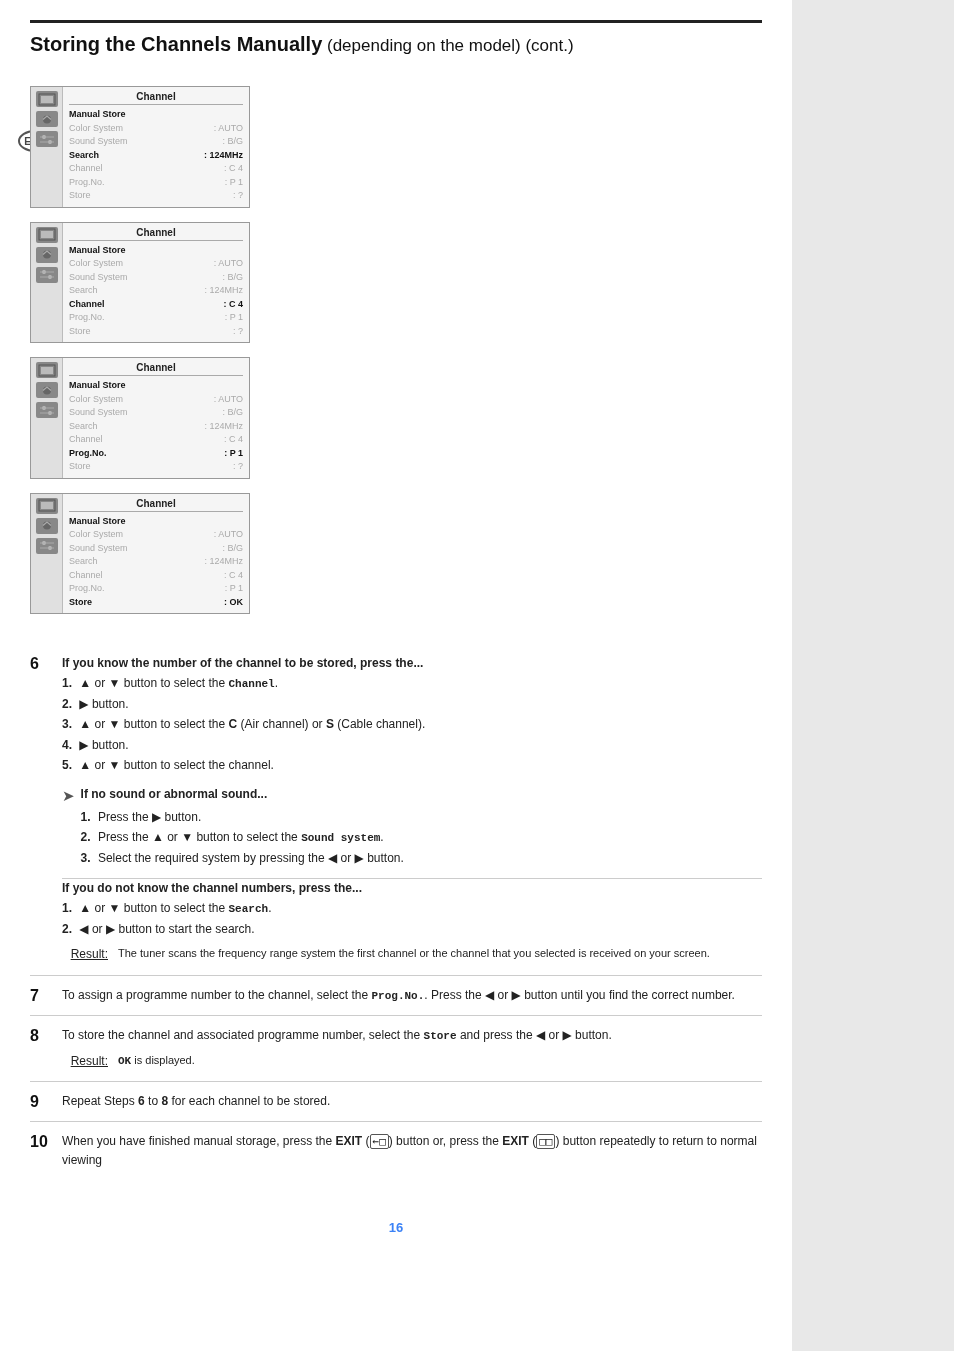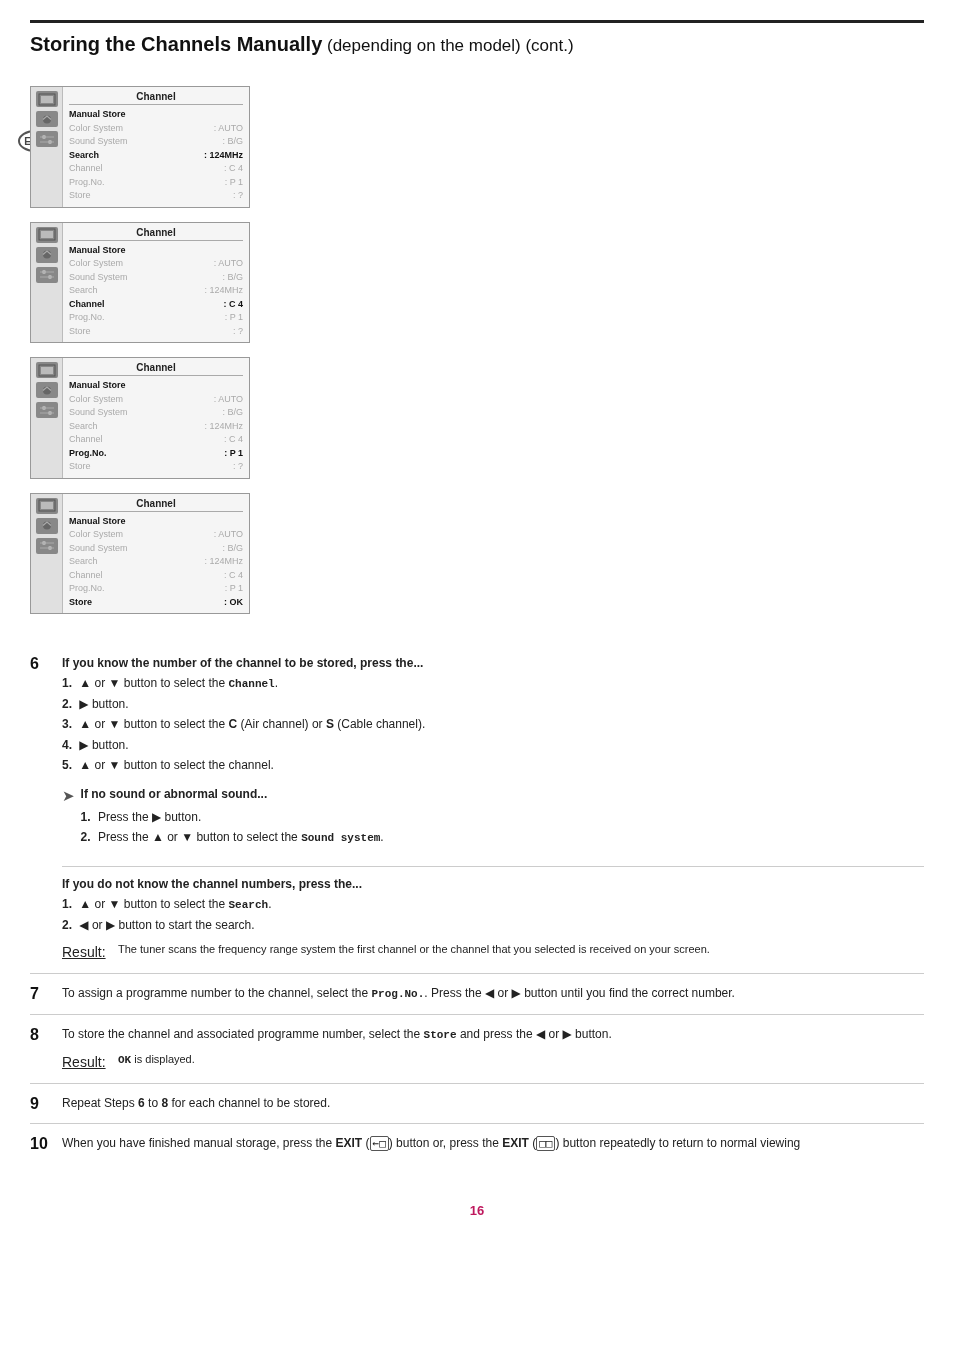--- a/index.html
+++ b/index.html
@@ -5,21 +5,21 @@
     * { margin: 0; padding: 0; box-sizing: border-box; }
     body {
       width: 954px;
       min-height: 1351px;
       background: #e8e8e8;
       font-family: Arial, sans-serif;
       font-size: 13px;
       color: #222;
     }
     .page {
-      width: 954px;
+      width: 792px;
       min-height: 1351px;
       background: #fff;
       display: flex;
       flex-direction: column;
       position: relative;
     }
     .header-title {
       font-size: 20px;
       font-weight: bold;
       color: #111;
@@ -172,38 +172,39 @@
       font-size: 12px;
       margin-bottom: 2px;
     }
     .result-row {
       display: flex;
       flex-direction: row;
       gap: 10px;
       margin-top: 6px;
     }
     .result-label {
-      font-size: 14px;
+      font-size: 12px;
       text-decoration: underline;
       min-width: 46px;
       color: #222;
+      text-align: right;
     }
     .result-text {
       font-size: 11px;
       color: #222;
       flex: 1;
       line-height: 1.5;
     }
     
     .page-num {
       text-align: center;
       font-weight: bold;
       font-size: 13px;
       margin: 20px 0 10px 0;
-      color: #be185d;
+      color: #3b82f6;
     }
     
     .triangle-note {
       display: flex;
       flex-direction: row;
       align-items: flex-start;
       gap: 6px;
       margin: 10px 0 4px 0;
     }
     .triangle-icon {
@@ -472,25 +473,26 @@
             <li><span class="num">5.</span> ▲ or ▼ button to select the channel.</li>
           </ul>
 
           <div class="triangle-note">
             <span class="triangle-icon">➤</span>
             <div>
               <div class="sub-note-title">If no sound or abnormal sound...</div>
               <ul class="sub-list">
                 <li><span class="num">1.</span> Press the ▶ button.</li>
                 <li><span class="num">2.</span> Press the ▲ or ▼ button to select the <code>Sound&nbsp;system</code>.</li>
+                <li><span class="num">3.</span> Select the required system by pressing the ◀ or ▶ button.</li>
               </ul>
             </div>
           </div>
 
-          <div style="margin-top:18px; border-top:1px solid #ccc; padding-top:8px;">
+          <div style="margin-top:10px; border-top:1px solid #ccc; ">
             <p><b>If you do not know the channel numbers, press the...</b></p>
             <ul class="sub-list">
               <li><span class="num">1.</span> ▲ or ▼ button to select the <code>Search</code>.</li>
               <li><span class="num">2.</span> ◀ or ▶ button to start the search.</li>
             </ul>
             <div class="result-row">
               <span class="result-label" style="text-decoration:underline;">Result:</span>
               <span class="result-text">The tuner scans the frequency range system the first channel or the channel that you selected is received on your screen.</span>
             </div>
           </div>

